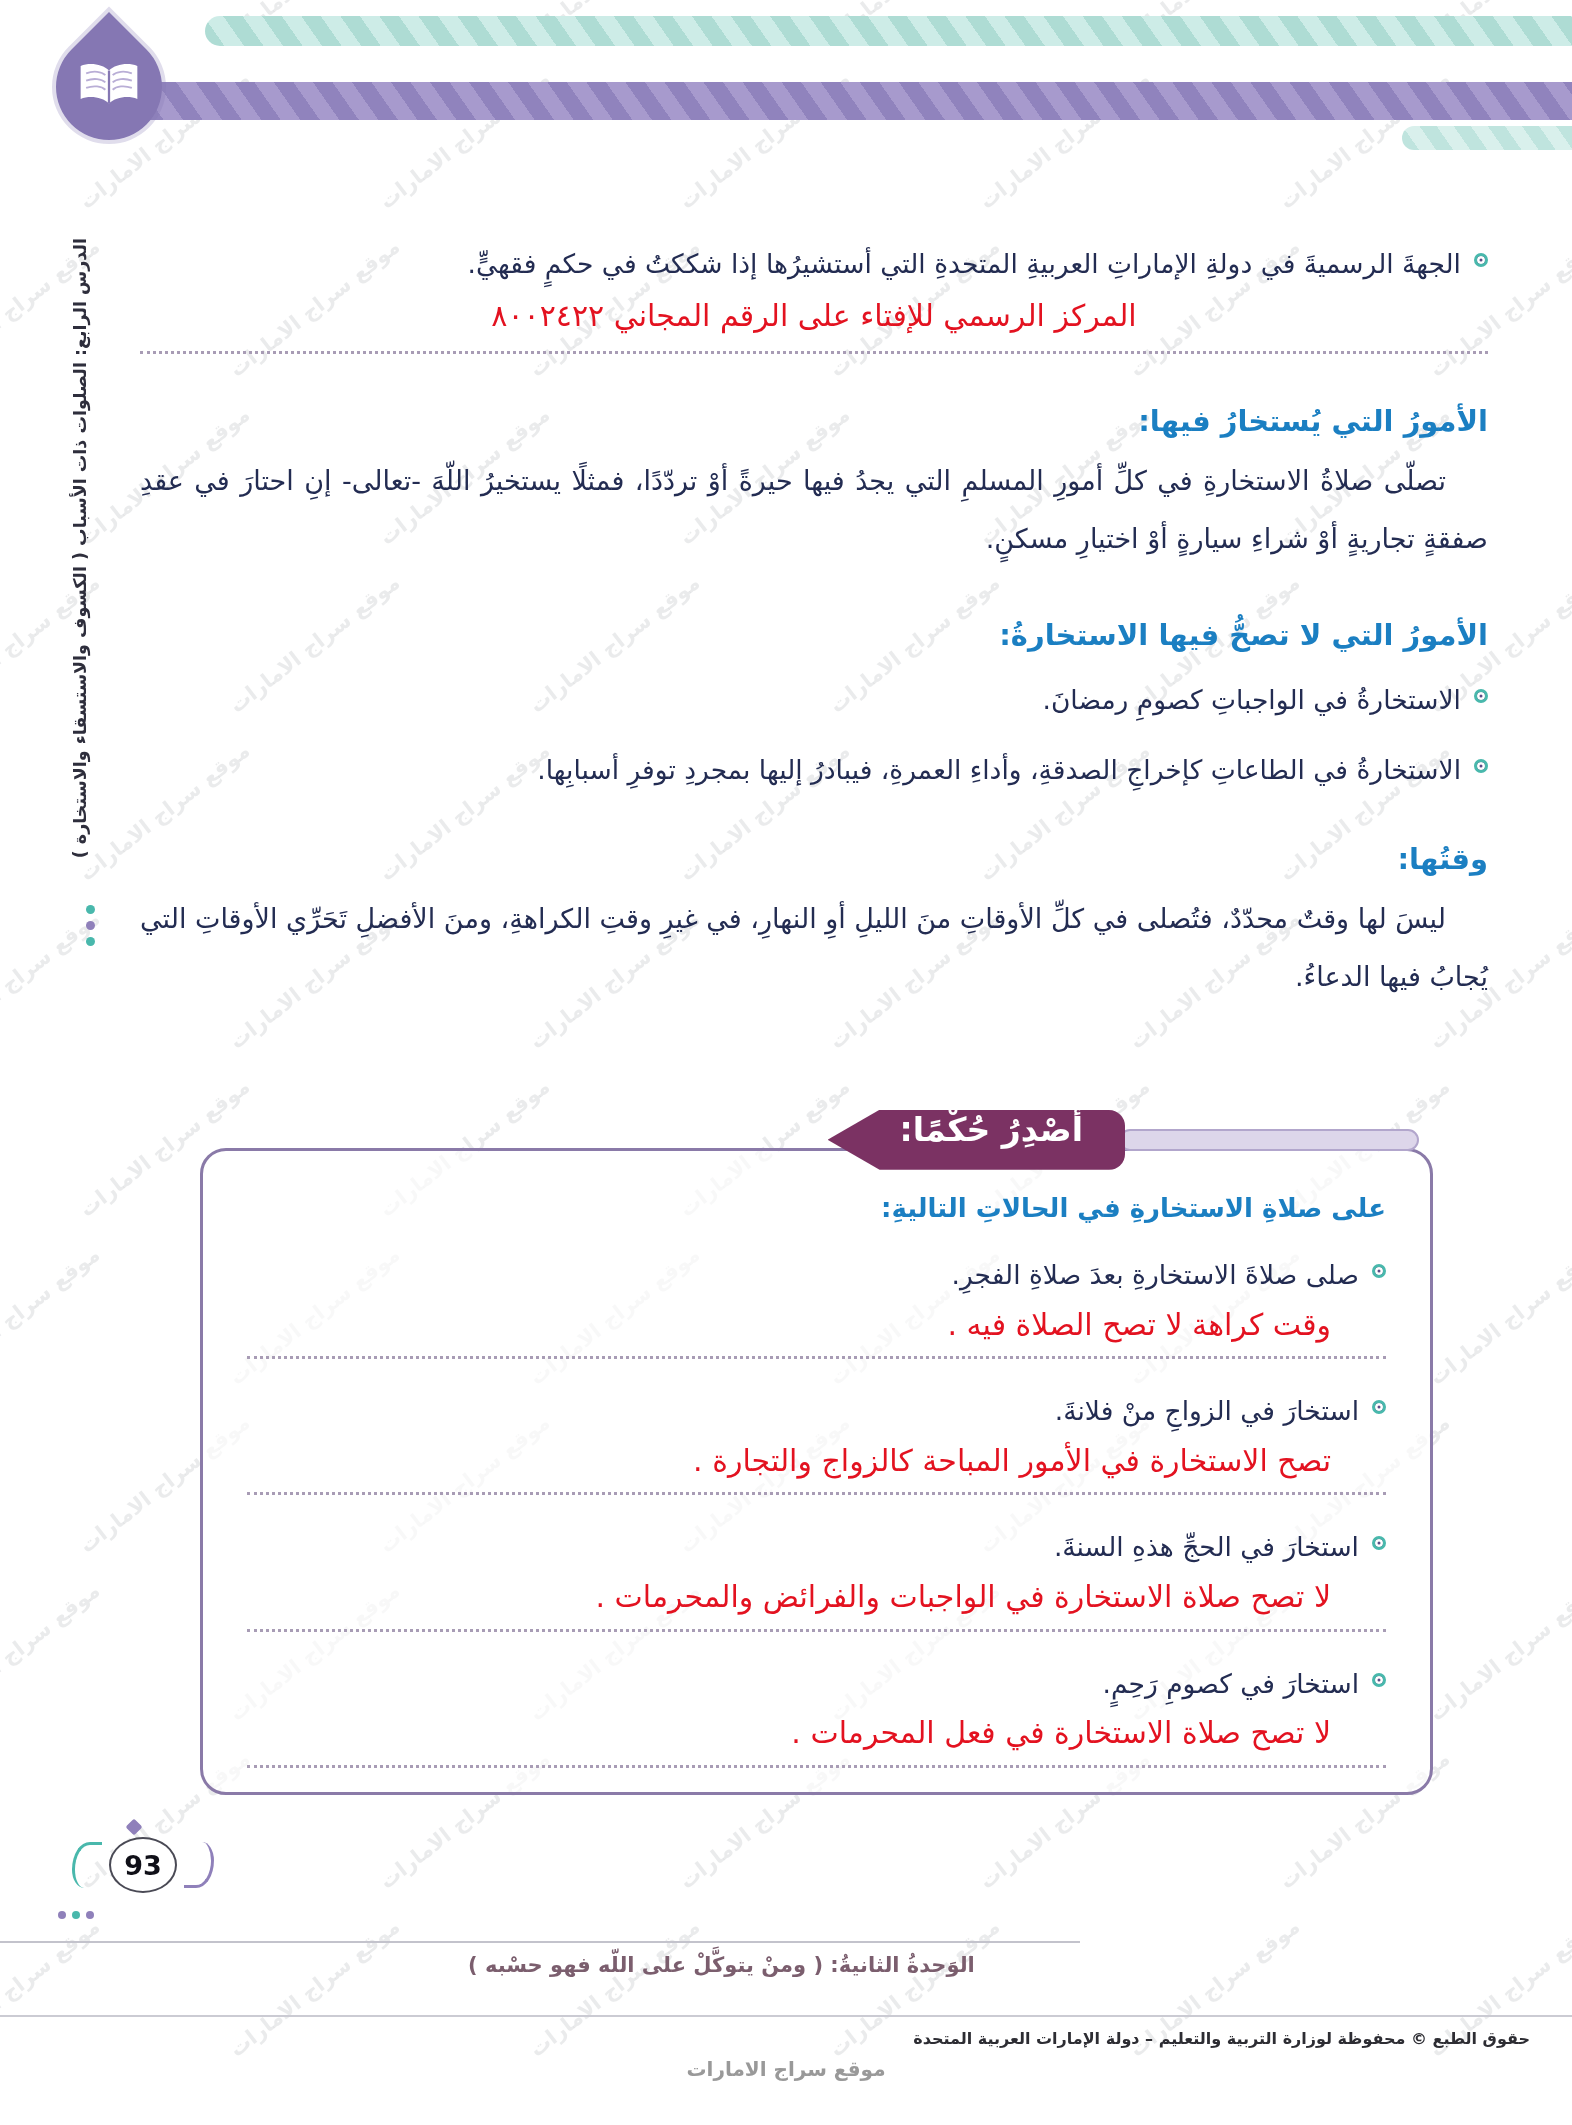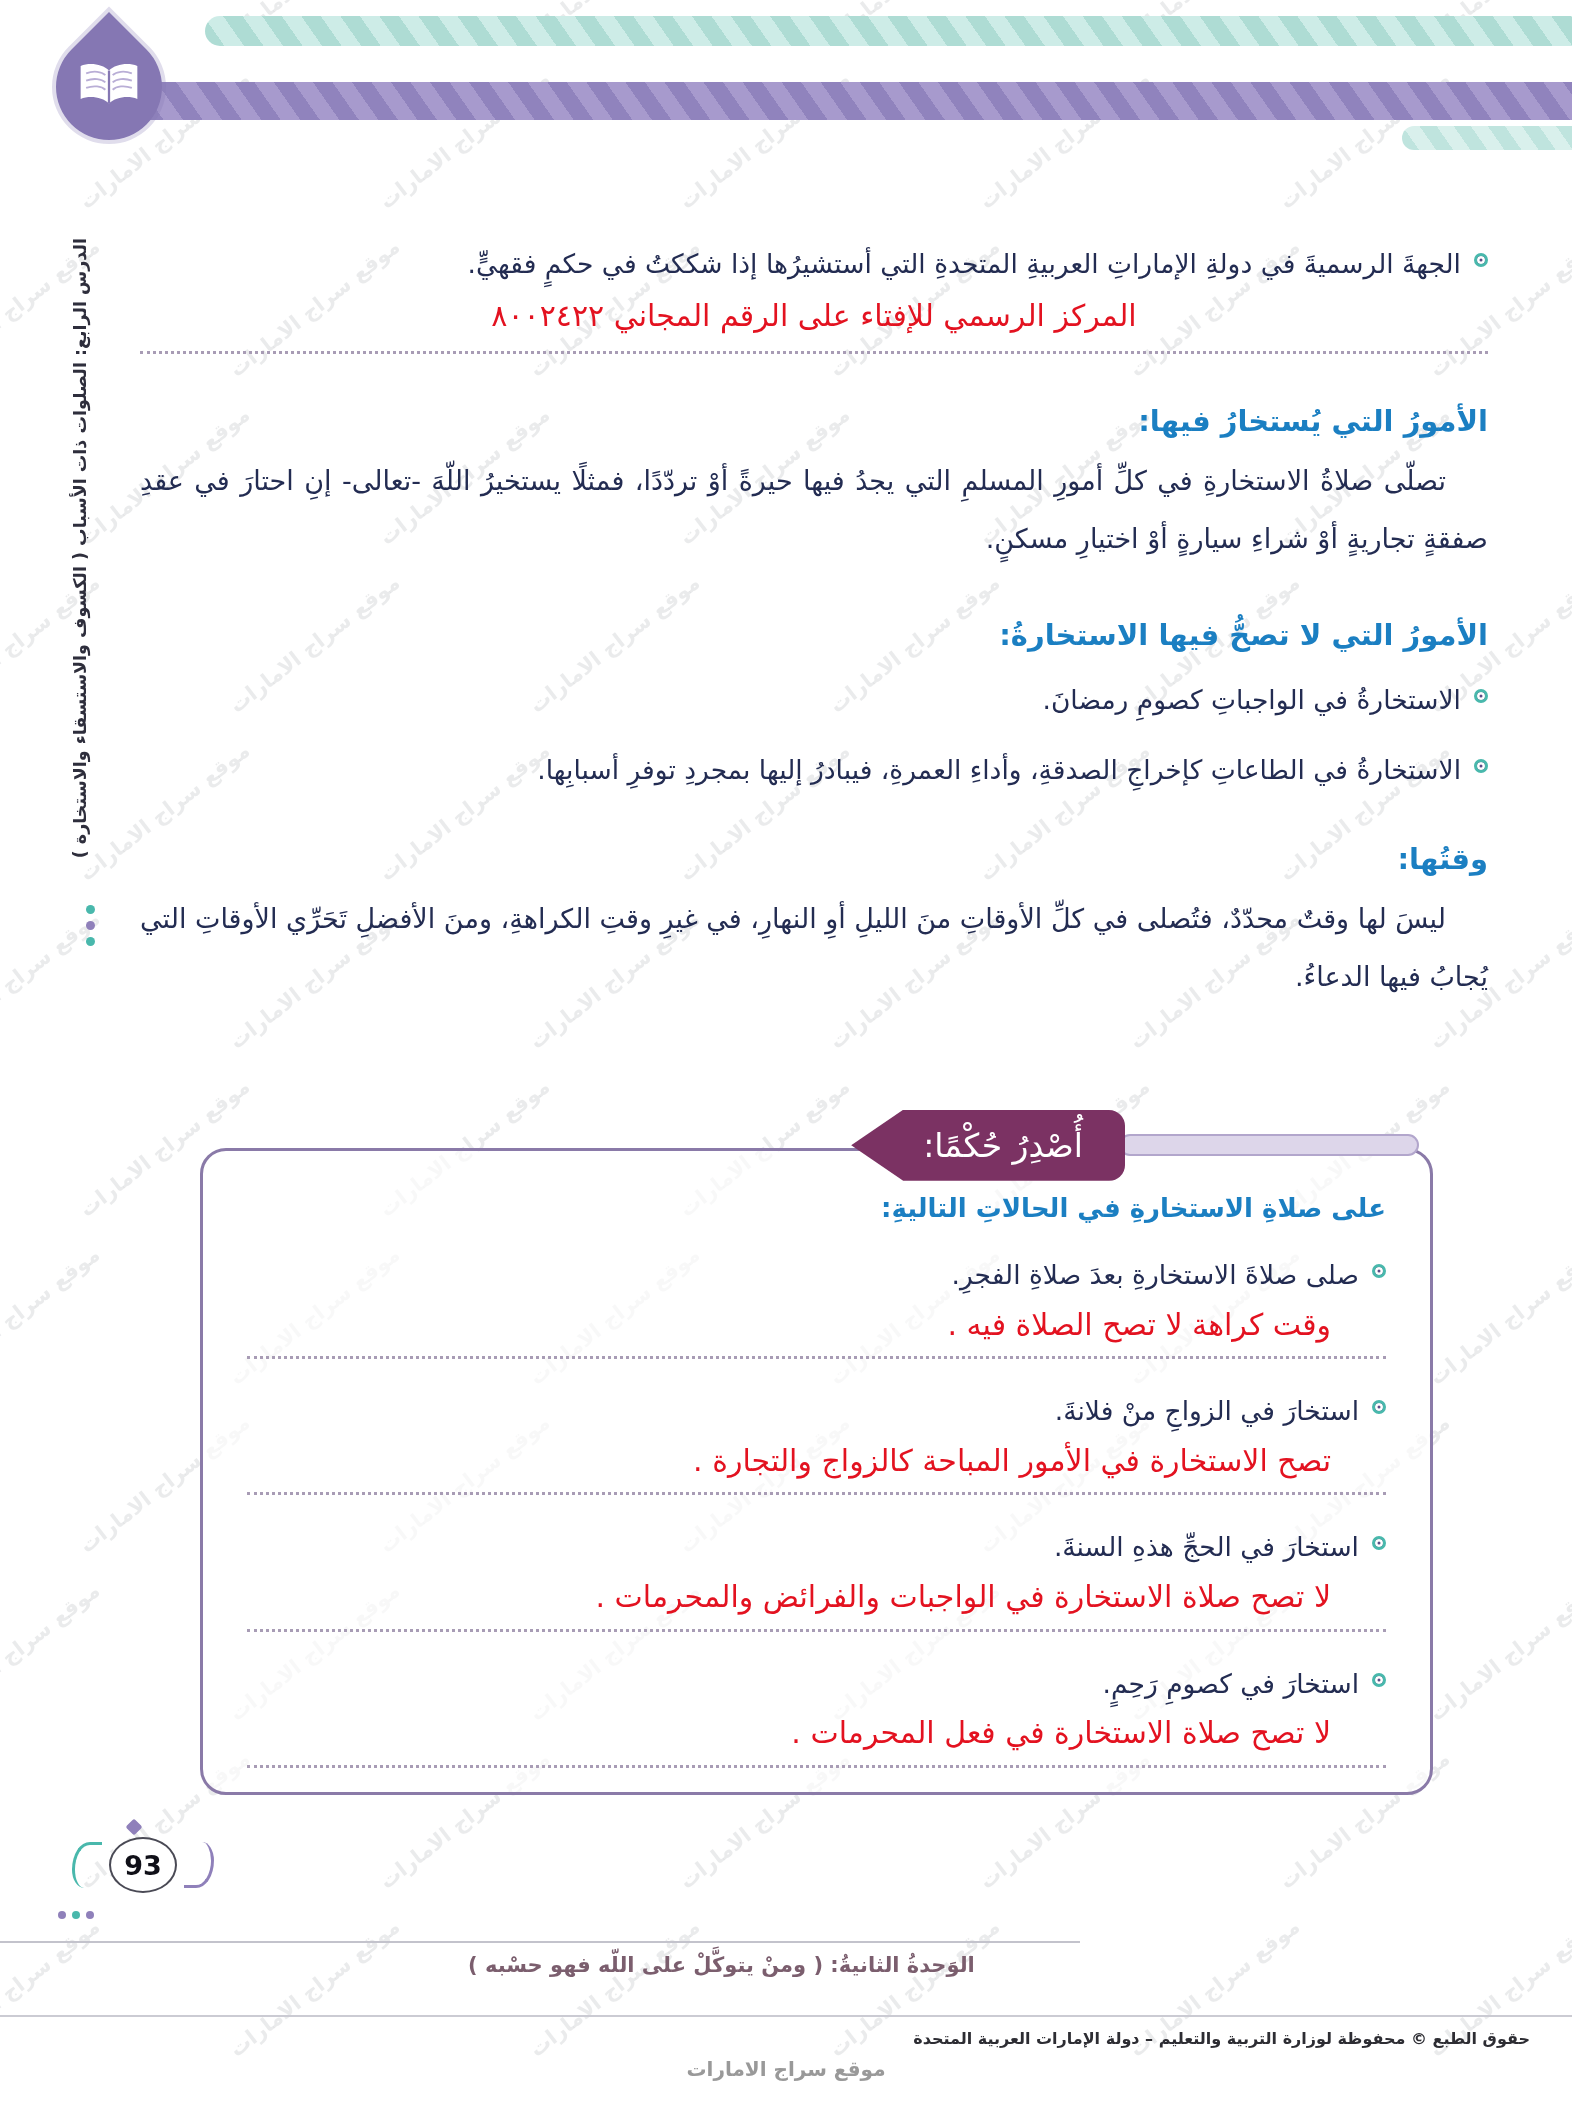--- a/index.html
+++ b/index.html
@@ -46,22 +46,22 @@
   .answer{color:var(--red);font-weight:normal;font-size:30px;line-height:1.45;}
   .answer.center{text-align:center;margin-top:8px;}
   .dotline{border-bottom:3px dotted var(--dotted);margin-top:14px;height:0;}
   .blue-h{color:var(--blue);font-size:29px;font-weight:800;margin-top:50px;}
   .para{font-size:27px;line-height:2.15;text-align:justify;text-indent:42px;margin-top:14px;color:var(--navy);}
   .blist .qline{margin-top:26px;}
 
   
   .activity{position:relative;margin:142px 55px 0 60px;}
   .banner-row{position:absolute;top:-38px;right:14px;display:flex;align-items:center;z-index:3;direction:ltr;}
-  .banner{background:var(--banner);color:#fff;font-size:33px;font-weight:normal;height:71px;display:flex;
-      align-items:center;padding:0 42px 0 72px;border-radius:0 16px 16px 0;
+  .banner{background:var(--banner);color:#fff;font-size:33px;font-weight:bold;height:60px;display:flex;
+      padding:0 42px 0 72px;border-radius:0 16px 16px 0;
       clip-path:polygon(52px 0,100% 0,100% 100%,52px 100%,0 50%);}
   .banner-tail{width:300px;height:22px;background:#ddd6ea;border:2px solid #b2a6cc;border-radius:12px;margin-left:-6px;}
   .abox{border:3px solid #8a7aa8;border-radius:26px;padding:42px 44px 24px;background:rgba(255,255,255,.65);}
   .box-sub{color:var(--blue);font-size:26px;font-weight:800;}
   .case{margin-top:30px;}
   .case .answer{margin:6px 55px 0 0;}
   .case .dotline{margin-top:10px;}
 
   
   footer{position:absolute;inset:auto 0 0 0;height:300px;z-index:2;}

